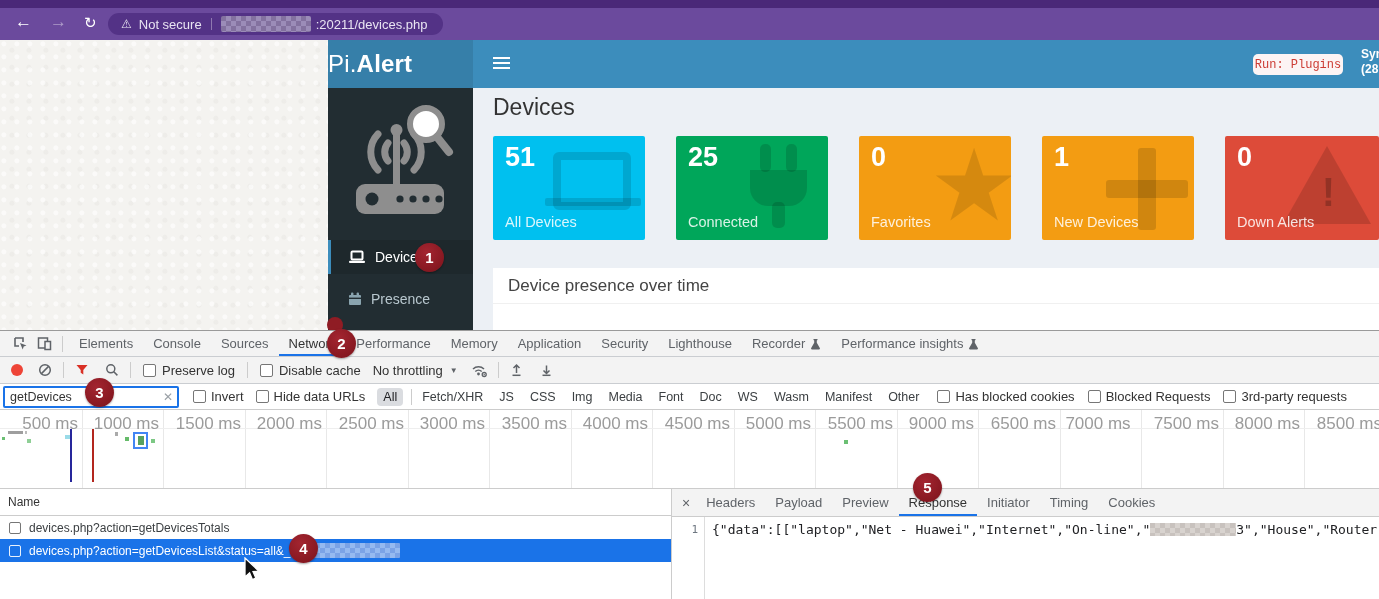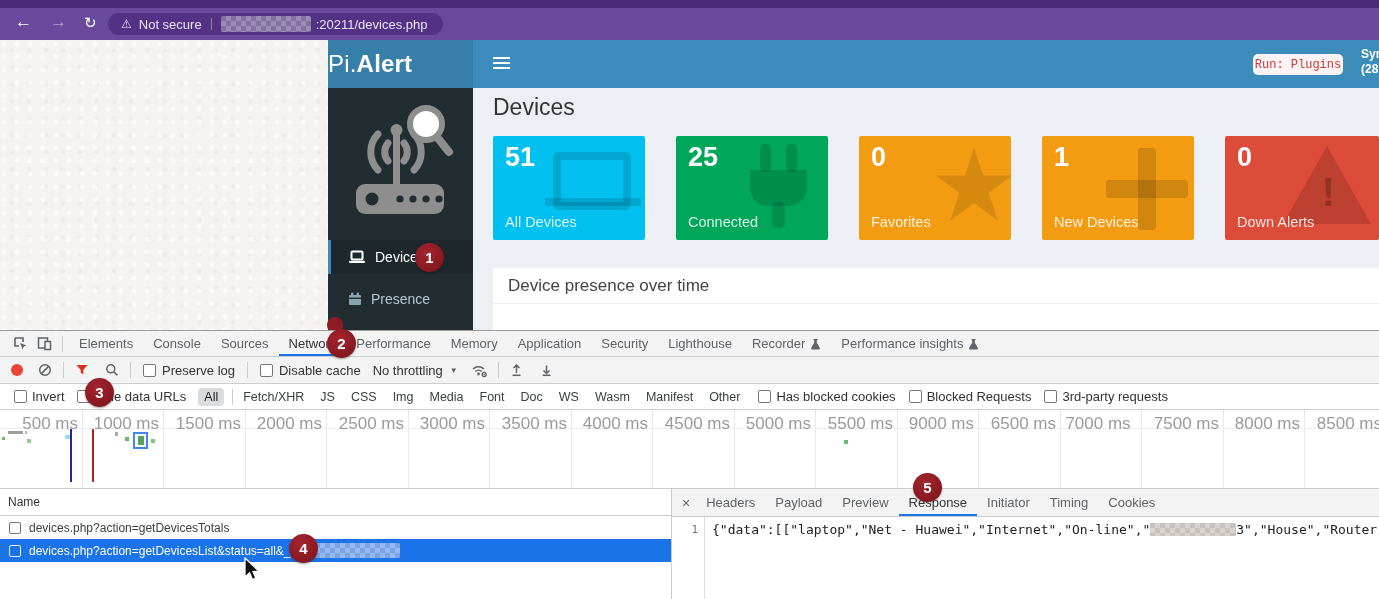--- a/index.html
+++ b/index.html
@@ -352,20 +352,24 @@
       </span>
       <span class="ibtn" style="margin-left:6px;">
         <svg width="13" height="14" viewBox="0 0 13 14">
           <path d="M6.5 2.5 V10 M3.5 7.5 L6.5 10.5 L9.5 7.5" fill="none" stroke="#5f6368" stroke-width="1.5"></path>
           <line x1="2.5" y1="12.3" x2="10.5" y2="12.3" stroke="#5f6368" stroke-width="1.5"></line>
         </svg>
       </span>
     </div>
 
     <div class="dt-filterrow">
+      <span class="fbox">
+        <input value="getDevices" style="">
+        <span class="fclear">✕</span>
+      </span>
       <span class="cb" style="margin-left:14px;"></span>
       <span class="tlabel" style="margin-left:5px;">Invert</span>
       <span class="cb" style="margin-left:12px;"></span>
       <span class="tlabel" style="margin-left:5px;">Hide data URLs</span>
       <span class="allpill">All</span>
       <span class="vsep" style="margin:0 0 0 8px;"></span>
       <span class="chip" style="margin-left:10px;">Fetch/XHR</span>
       <span class="chip">JS</span>
       <span class="chip">CSS</span>
       <span class="chip">Img</span>

